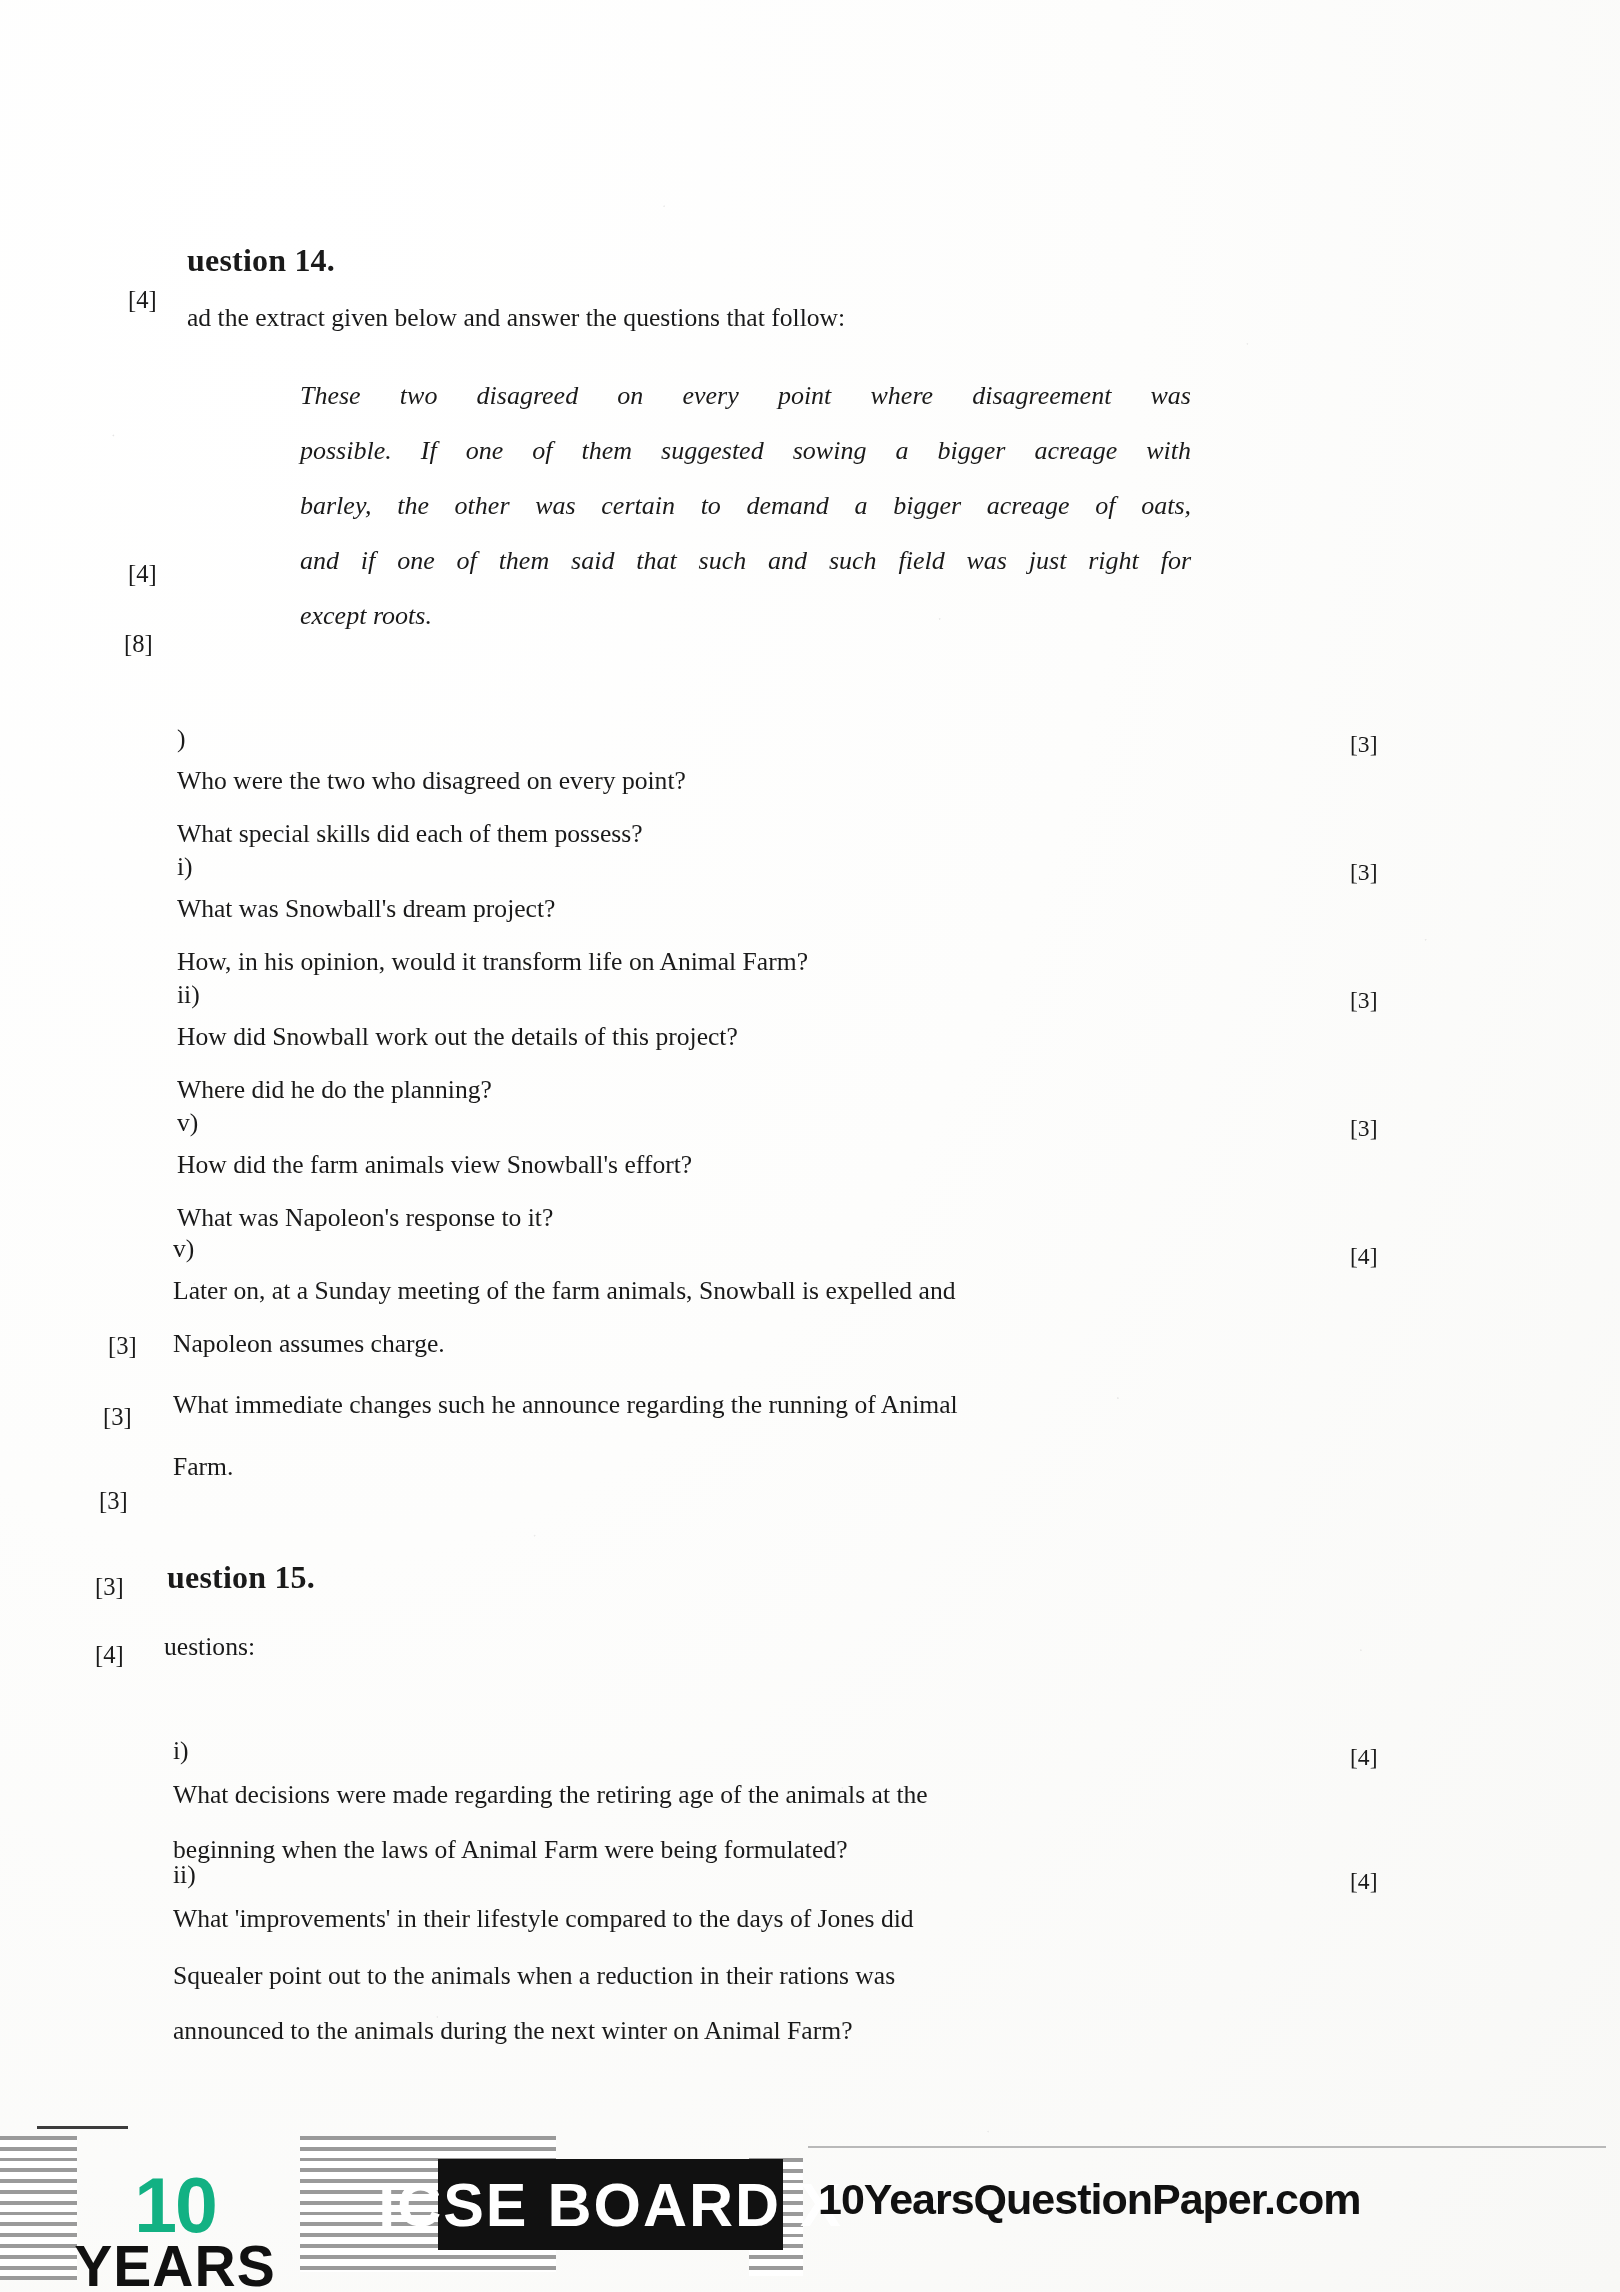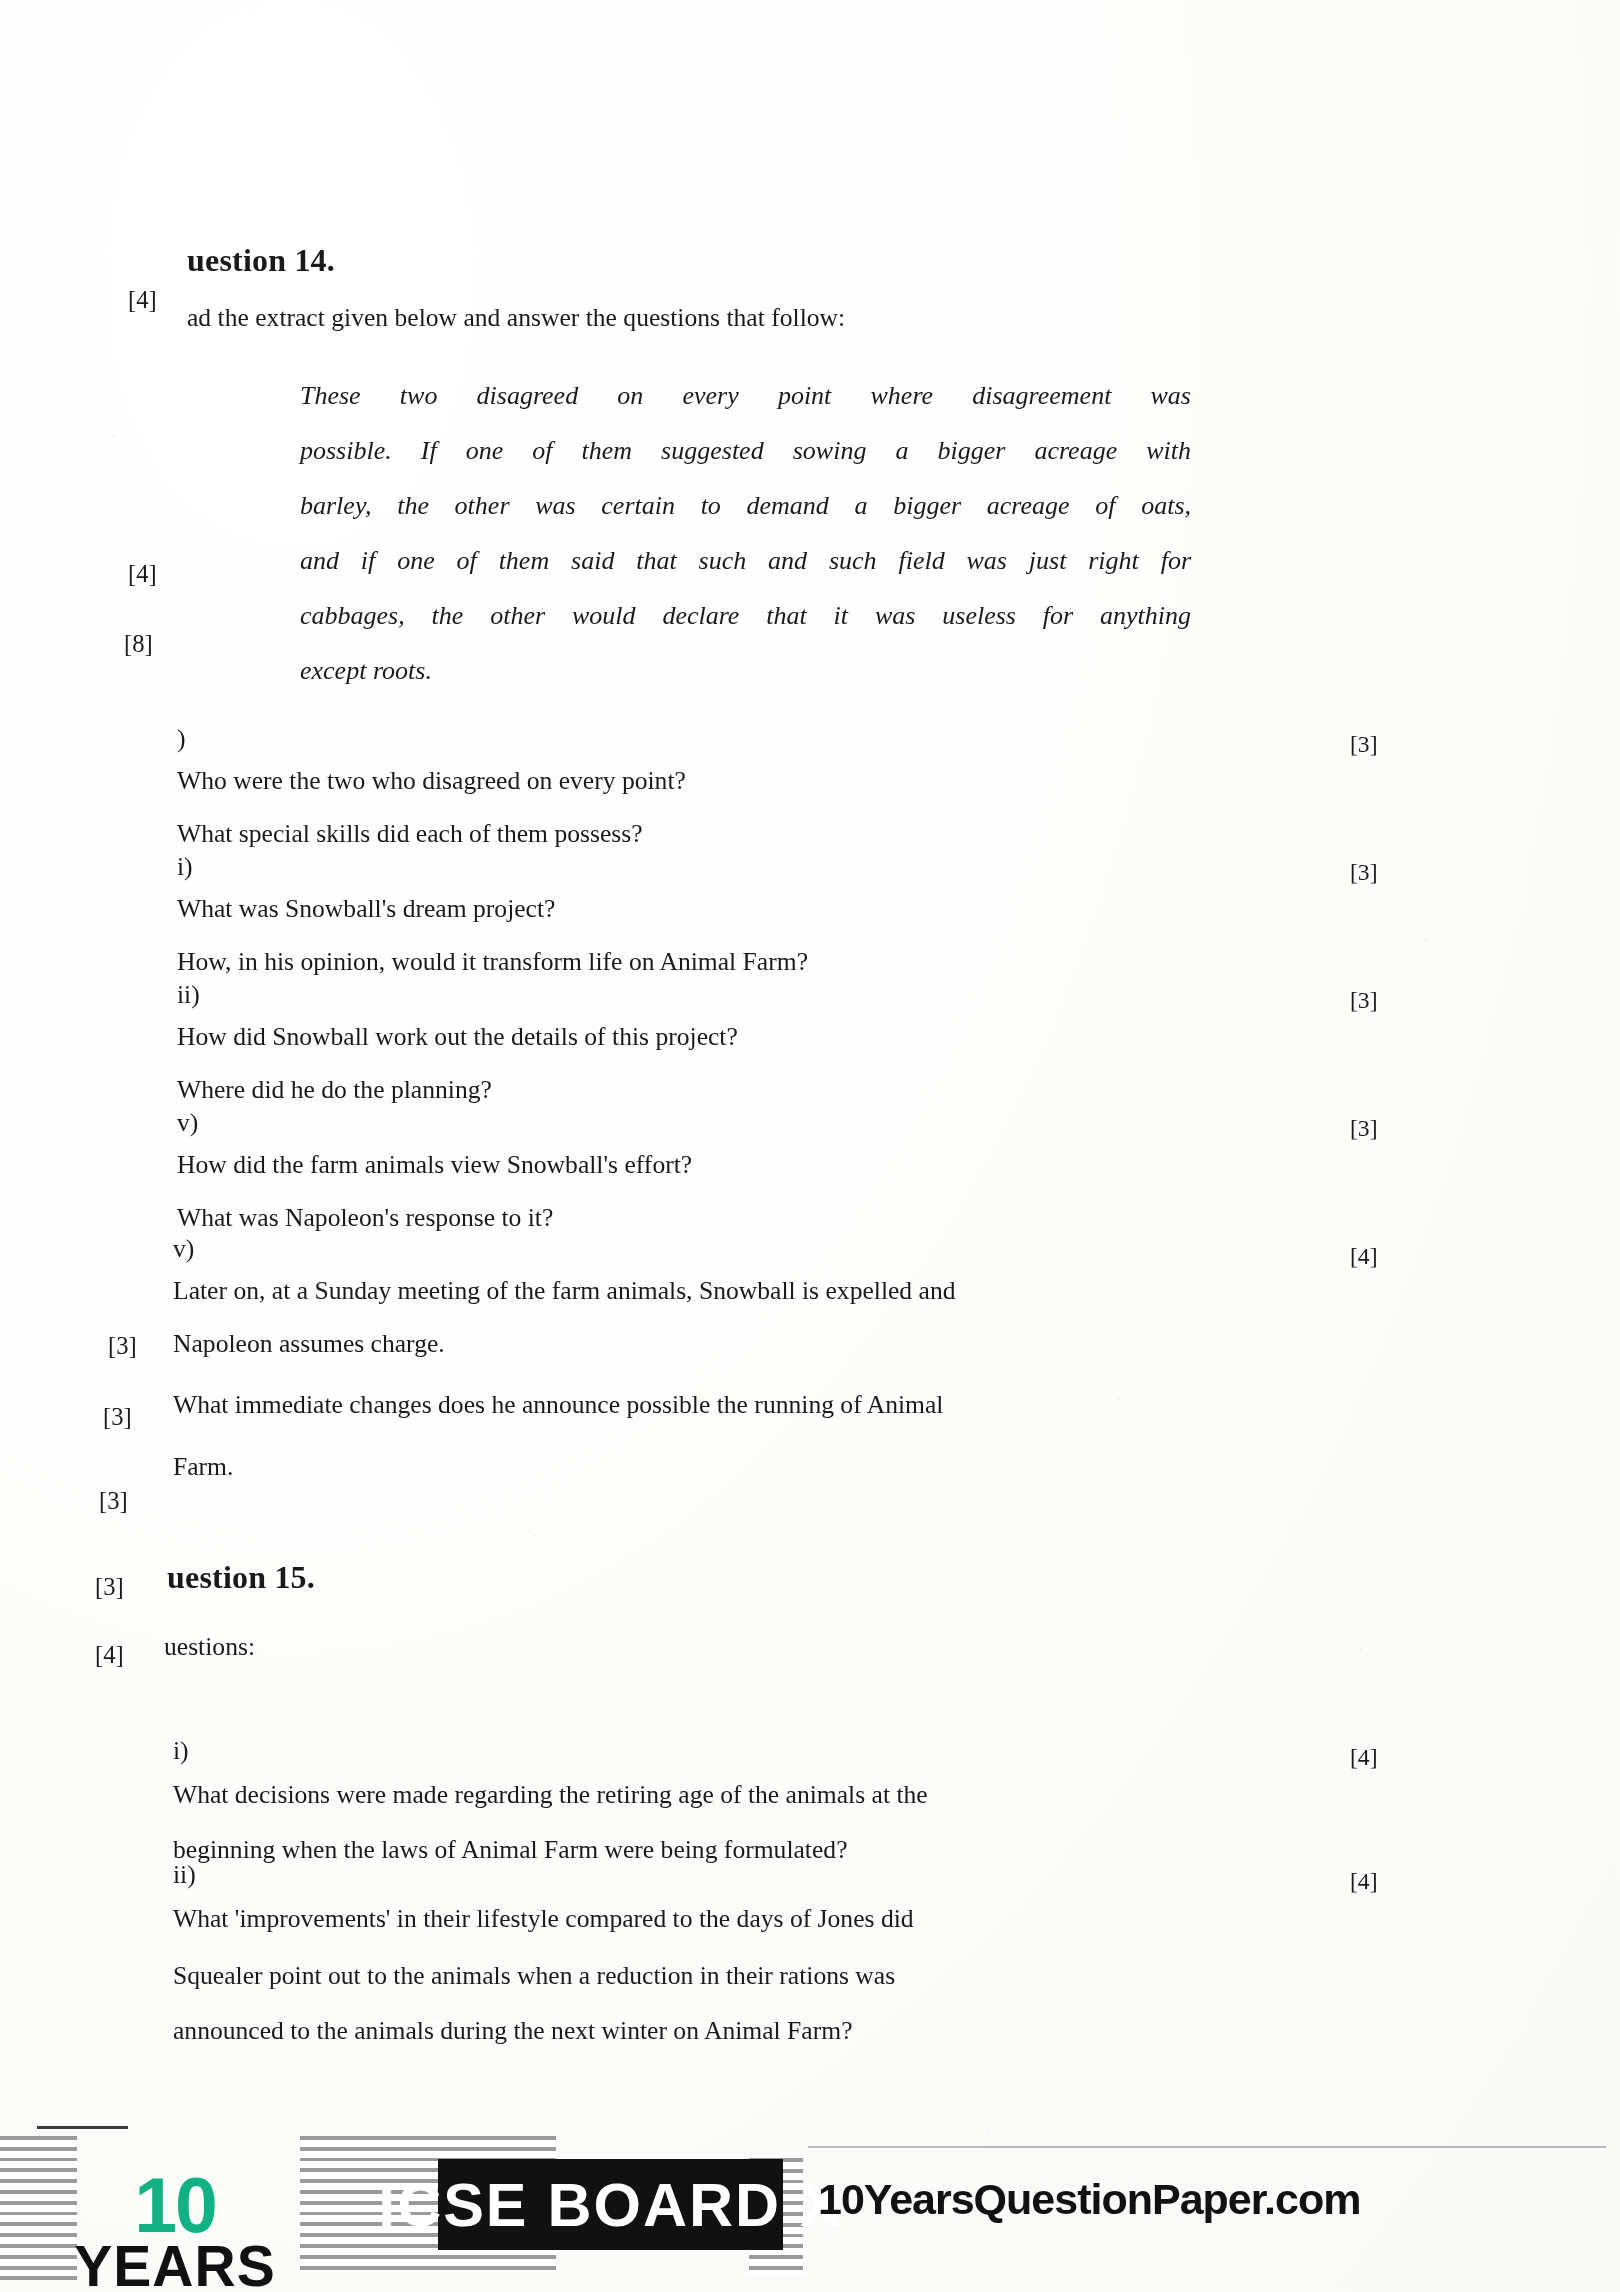--- a/index.html
+++ b/index.html
@@ -225,21 +225,20 @@
 
     <div class="q-head" style="left:187px; top:242px;">uestion 14.</div>
 
     <div class="para" style="left:187px; top:305px;">ad the extract given below and answer the questions that follow:</div>
 
     <div class="extract">
       <span class="ln jline">These two disagreed on every point where disagreement was</span>
       <span class="ln jline">possible. If one of them suggested sowing a bigger acreage with</span>
       <span class="ln jline">barley, the other was certain to demand a bigger acreage of oats,</span>
       <span class="ln jline">and if one of them said that such and such field was just right for</span>
-      <span class="ln jline">cabbages, the other would declare that it was useless for anything</span>
       <span class="ln last">except roots.</span>
     </div>
 
     <div class="qitem" style="left:177px; top:724px;">
       <span class="marker">)</span>
       <span class="body">
         <span class="l">Who were the two who disagreed on every point?</span>
         <span class="l">What special skills did each of them possess?</span>
       </span>
     </div>
@@ -270,21 +269,21 @@
         <span class="l">What was Napoleon's response to it?</span>
       </span>
     </div>
     <div class="mark-right" style="left:1350px; top:1115px;">[3]</div>
 
     <div class="qitem" style="left:173px; top:1234px;">
       <span class="marker">v)</span>
       <span class="body" style="width:1103px;">
         <span class="l">Later on, at a Sunday meeting of the farm animals, Snowball is expelled and</span>
         <span class="l">Napoleon assumes charge.</span>
-        <span class="l" style="height:70px; line-height:70px;">What immediate changes does he announce possible the running of Animal</span>
+        <span class="l" style="height:70px; line-height:70px;">What immediate changes such he announce regarding the running of Animal</span>
         <span class="l">Farm.</span>
       </span>
     </div>
     <div class="mark-right" style="left:1350px; top:1243px;">[4]</div>
 
     <div class="q-head" style="left:167px; top:1559px;">uestion 15.</div>
 
     <div class="para" style="left:164px; top:1620px; width:1113px;">
       <span class="l" style="display:block; height:53px; line-height:53px;">uestions:</span>
     </div>

